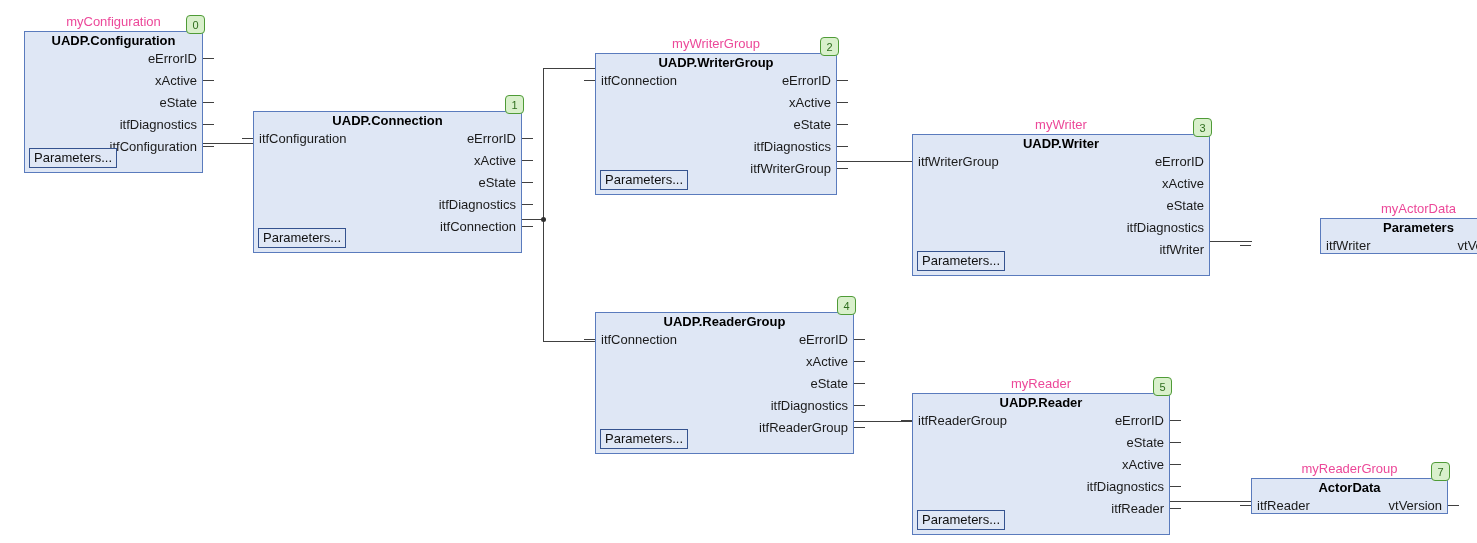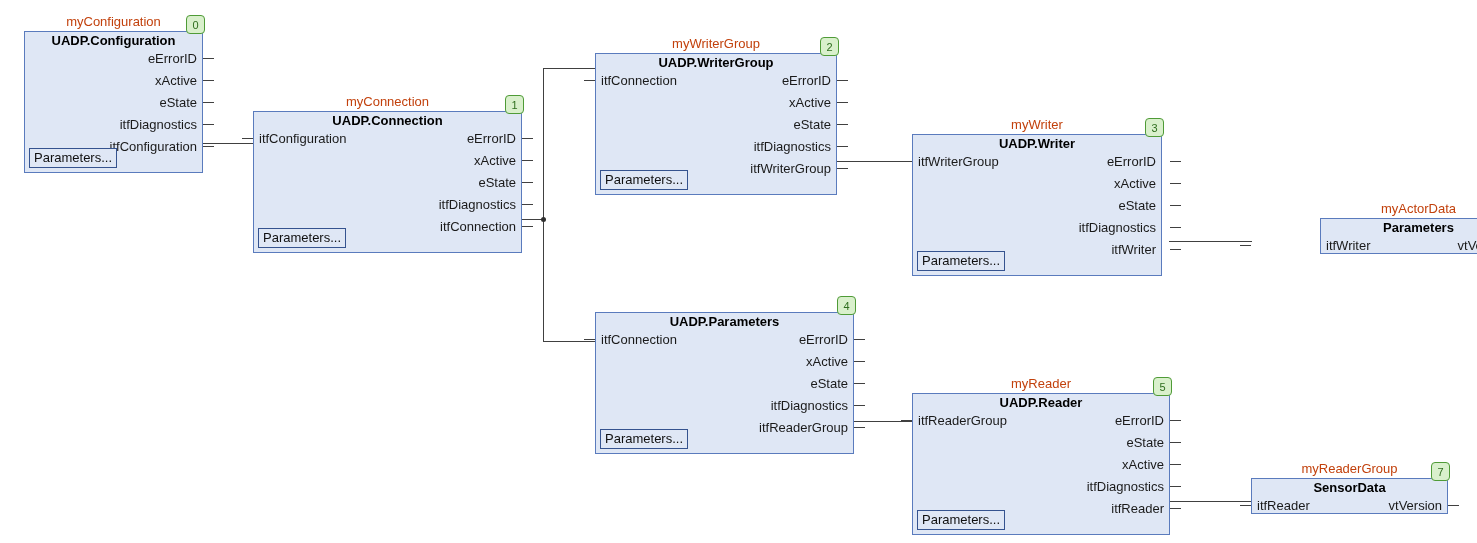--- a/index.html
+++ b/index.html
@@ -36,21 +36,21 @@
     position:absolute;
     z-index:2;
   }
   .fb-instance{
     position:absolute;
     left:0;
     top:0;
     width:100%;
     text-align:center;
     font-size:13px;
-    color:#c2410c;
+    color:#ec4899;
     line-height:15px;
     white-space:nowrap;
   }
   .fb-body{
     position:absolute;
     left:0;
     top:17px;
     right:0;
     bottom:0;
     background:#dfe7f5;
@@ -147,21 +147,20 @@
       </div>
       <div class="badge">0</div>
     </div>
     <div class="stub" style="left: 242px; top: 138px;"></div>
     <div class="stub" style="left: 522px; top: 138px;"></div>
     <div class="stub" style="left: 522px; top: 160px;"></div>
     <div class="stub" style="left: 522px; top: 182px;"></div>
     <div class="stub" style="left: 522px; top: 204px;"></div>
     <div class="stub" style="left: 522px; top: 226px;"></div>
     <div class="fb" style="left: 253px; top: 94px; width: 269px; height: 159px;">
-      <div class="fb-instance">myConnection</div>
       <div class="fb-body">
         <div class="fb-type">UADP.Connection</div>
         <div class="pin in" style="top: 20px;">itfConfiguration</div>
         <div class="pin out" style="top: 20px;">eErrorID</div>
         <div class="pin out" style="top: 42px;">xActive</div>
         <div class="pin out" style="top: 64px;">eState</div>
         <div class="pin out" style="top: 86px;">itfDiagnostics</div>
         <div class="pin out" style="top: 108px;">itfConnection</div>
         <div class="params">Parameters...</div>
       </div>
@@ -186,21 +185,21 @@
         <div class="params">Parameters...</div>
       </div>
       <div class="badge">2</div>
     </div>
     <div class="stub" style="left: 901px; top: 161px;"></div>
     <div class="stub" style="left: 1170px; top: 161px;"></div>
     <div class="stub" style="left: 1170px; top: 183px;"></div>
     <div class="stub" style="left: 1170px; top: 205px;"></div>
     <div class="stub" style="left: 1170px; top: 227px;"></div>
     <div class="stub" style="left: 1170px; top: 249px;"></div>
-    <div class="fb" style="left: 912px; top: 117px; width: 250px; height: 159px;">
+    <div class="fb" style="left: 912px; top: 117px; width: 298px; height: 159px;">
       <div class="fb-instance">myWriter</div>
       <div class="fb-body">
         <div class="fb-type">UADP.Writer</div>
         <div class="pin in" style="top: 20px;">itfWriterGroup</div>
         <div class="pin out" style="top: 20px;">eErrorID</div>
         <div class="pin out" style="top: 42px;">xActive</div>
         <div class="pin out" style="top: 64px;">eState</div>
         <div class="pin out" style="top: 86px;">itfDiagnostics</div>
         <div class="pin out" style="top: 108px;">itfWriter</div>
         <div class="params">Parameters...</div>
@@ -219,21 +218,21 @@
       <div class="badge">6</div>
     </div>
     <div class="stub" style="left: 584px; top: 339px;"></div>
     <div class="stub" style="left: 854px; top: 339px;"></div>
     <div class="stub" style="left: 854px; top: 361px;"></div>
     <div class="stub" style="left: 854px; top: 383px;"></div>
     <div class="stub" style="left: 854px; top: 405px;"></div>
     <div class="stub" style="left: 854px; top: 427px;"></div>
     <div class="fb" style="left: 595px; top: 295px; width: 259px; height: 159px;">
       <div class="fb-body">
-        <div class="fb-type">UADP.Parameters</div>
+        <div class="fb-type">UADP.ReaderGroup</div>
         <div class="pin in" style="top: 20px;">itfConnection</div>
         <div class="pin out" style="top: 20px;">eErrorID</div>
         <div class="pin out" style="top: 42px;">xActive</div>
         <div class="pin out" style="top: 64px;">eState</div>
         <div class="pin out" style="top: 86px;">itfDiagnostics</div>
         <div class="pin out" style="top: 108px;">itfReaderGroup</div>
         <div class="params">Parameters...</div>
       </div>
       <div class="badge">4</div>
     </div>
@@ -255,19 +254,19 @@
         <div class="pin out" style="top: 108px;">itfReader</div>
         <div class="params">Parameters...</div>
       </div>
       <div class="badge">5</div>
     </div>
     <div class="stub" style="left: 1240px; top: 505px;"></div>
     <div class="stub" style="left: 1448px; top: 505px;"></div>
     <div class="fb" style="left: 1251px; top: 461px; width: 197px; height: 53px;">
       <div class="fb-instance">myReaderGroup</div>
       <div class="fb-body">
-        <div class="fb-type">SensorData</div>
+        <div class="fb-type">ActorData</div>
         <div class="pin in" style="top: 20px;">itfReader</div>
         <div class="pin out" style="top: 20px;">vtVersion</div>
       </div>
       <div class="badge">7</div>
     </div>
   </div>
 
 </body></html>

